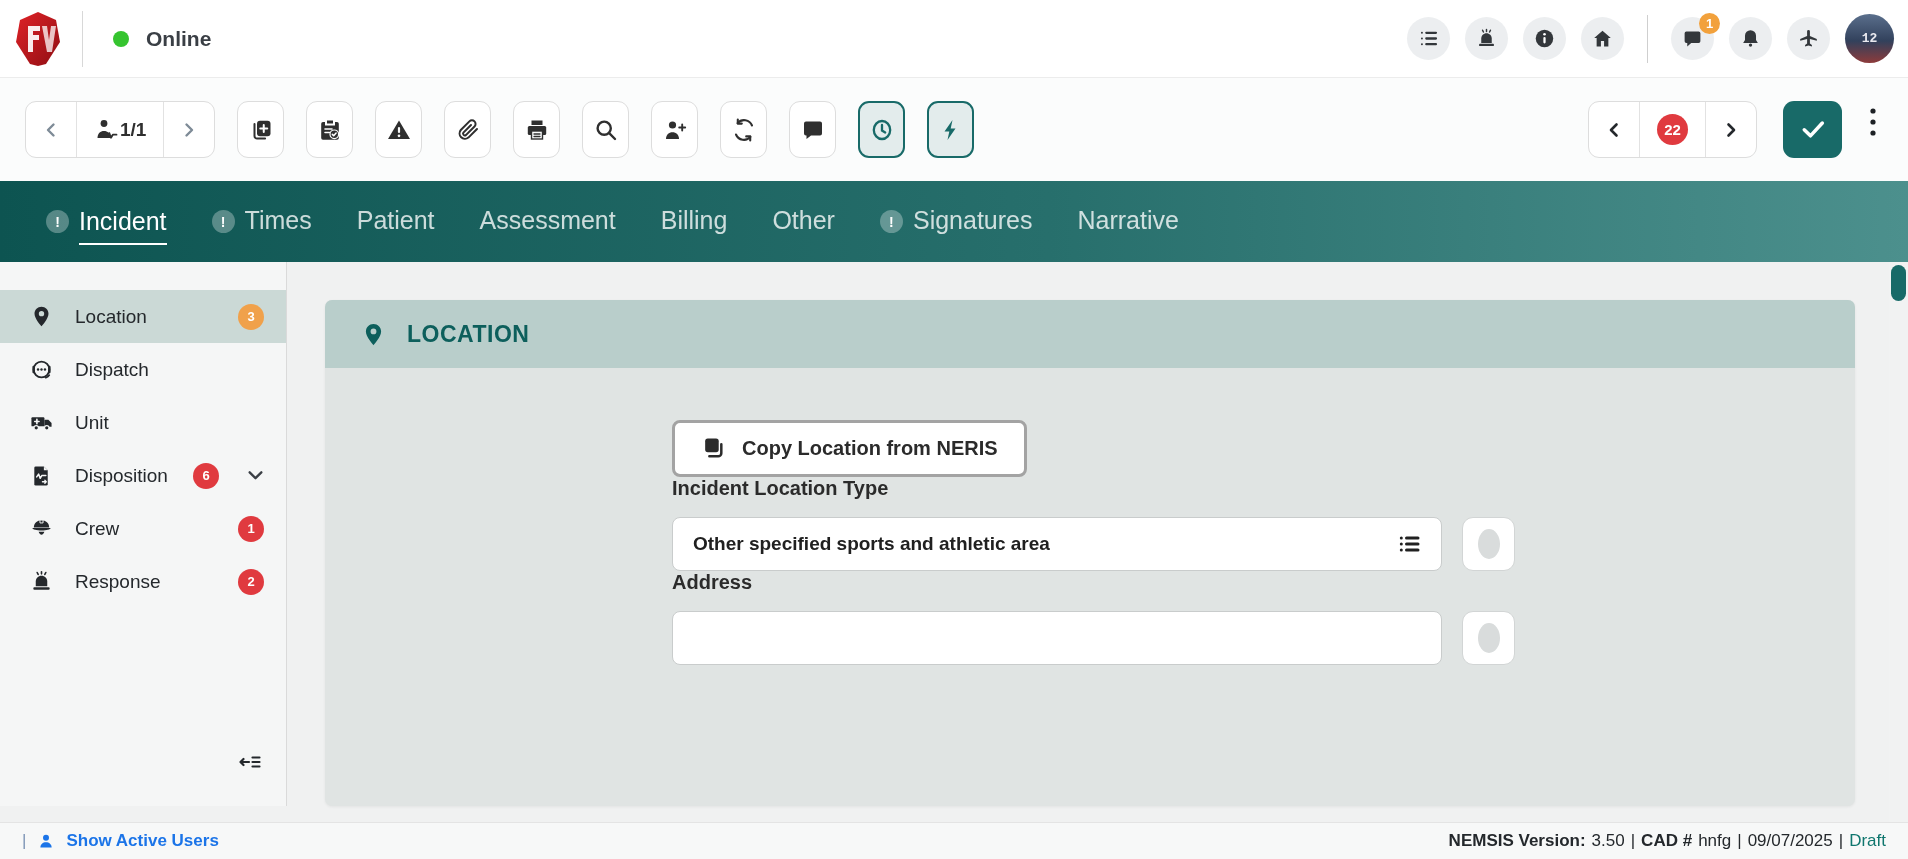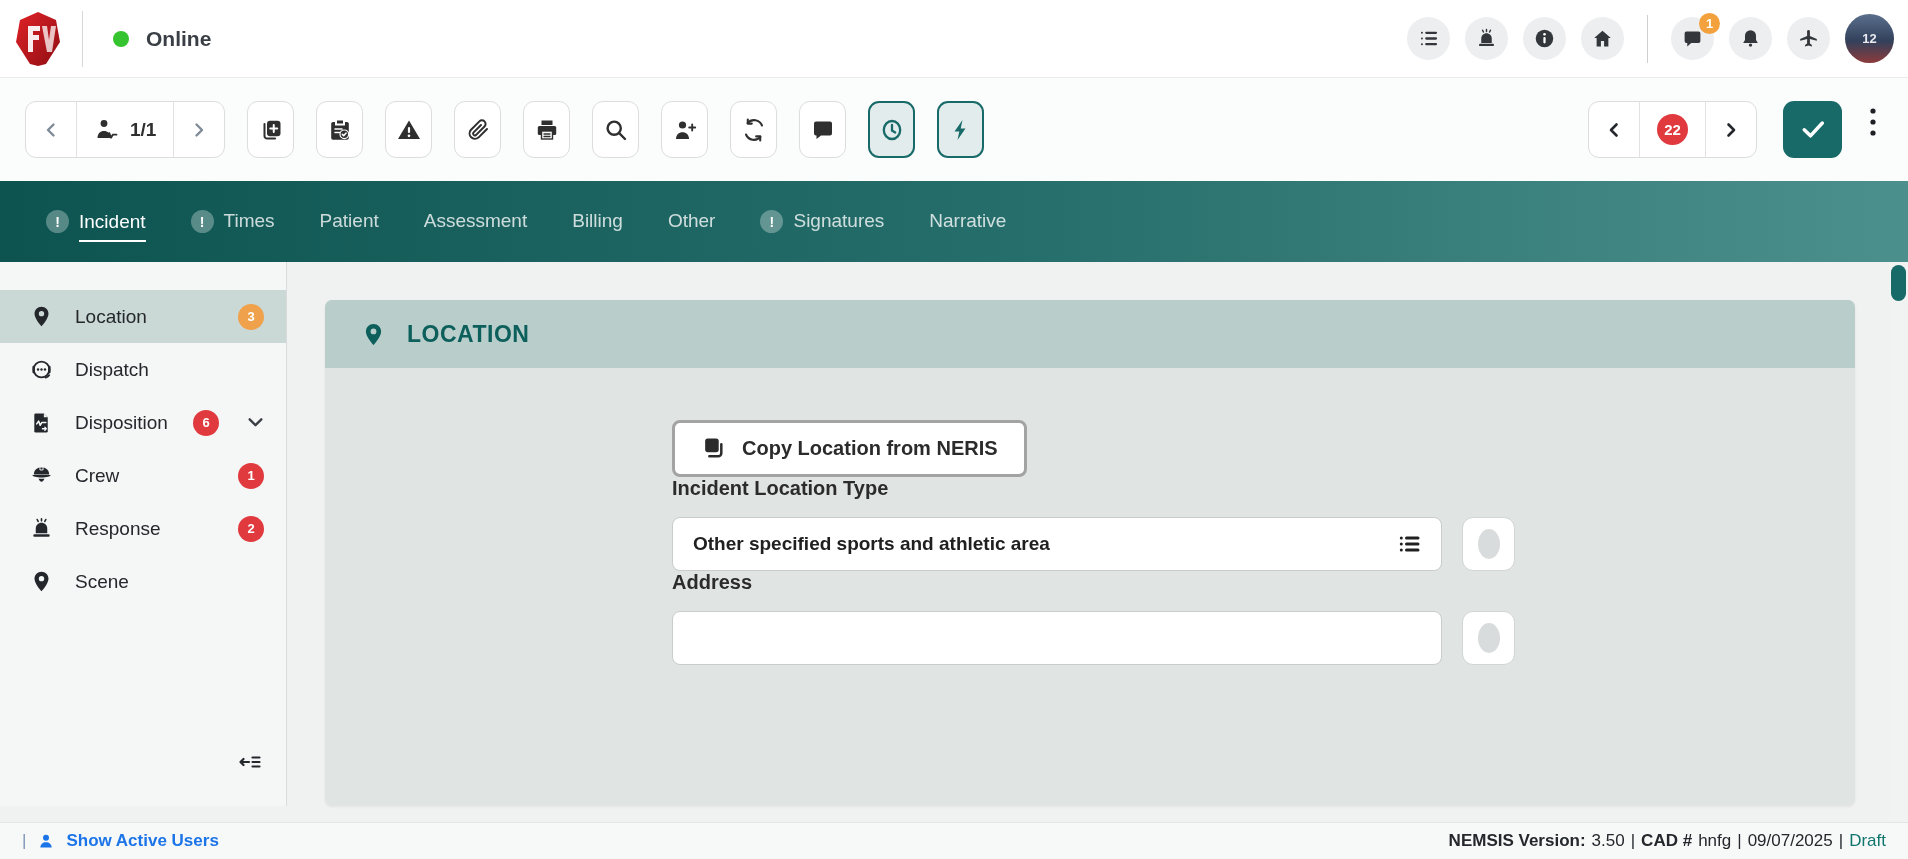--- a/index.html
+++ b/index.html
@@ -30,36 +30,36 @@
   .nav-icon-btn svg { width:21px; height:21px; }
   .nav-divider2 { width:1px; height:48px; background:#cfcfcf; margin:0 8px; }
   .nav-badge {
     position:absolute; top:-4px; right:-6px; min-width:21px; height:21px; border-radius:11px;
     background:#f2a13c; color:#fff; font-size:13px; font-weight:700;
     display:flex; align-items:center; justify-content:center; padding:0 5px;
   }
   .avatar {
     width:49px; height:49px; border-radius:50%; overflow:hidden; cursor:pointer; position:relative;
     background:linear-gradient(180deg,#5a6f8c 0%, #32415c 55%, #8d3b3b 100%);
-    display:flex; align-items:center; justify-content:center; border:none;
+    display:flex; align-items:center; justify-content:center; border:none;font-family:Liberation Mono, monospace;
   }
   .avatar span { color:#e9e9ef; font-size:13px; font-weight:700; }
 
   
   .toolbar {
     height:103px; background:#fbfcfc; display:flex; align-items:center; padding:0 25px;
   }
   .tb-group {
     display:flex; align-items:stretch; height:57px; background:#fff;
     border:1px solid #ddd; border-radius:11px; overflow:hidden;
   }
   .tb-seg { display:flex; align-items:center; justify-content:center; padding:0 17px; background:transparent; border:none; cursor:pointer; }
   .tb-seg + .tb-seg { border-left:1px solid #e2e2e2; }
   .tb-seg svg.chev { width:16px; height:16px; }
-  .tb-count { display:flex; align-items:center; gap:10px; font-size:19px; font-weight:600; color:#2f2f2f; }
+  .tb-count { display:flex; align-items:center; font-size:19px; font-weight:600; color:#2f2f2f; }
   .tb-btn {
     width:47px; height:57px; margin-left:22px; background:#fff; border:1px solid #ddd;
     border-radius:11px; display:flex; align-items:center; justify-content:center; cursor:pointer;
   }
   .tb-btn svg { width:24px; height:24px; }
   .tb-btn.active { background:#e3ecec; border:2px solid #186a68; }
   .tb-right { margin-left:auto; display:flex; align-items:flex-start; }
   .red-badge {
     min-width:31px; height:31px; border-radius:16px; background:#e03a3f; color:#fff;
     font-size:15px; font-weight:700; display:flex; align-items:center; justify-content:center; padding:0 6px;
@@ -73,21 +73,21 @@
   
   .tabbar {
     height:81px; background:linear-gradient(90deg,#0d5451 0%, #276f6c 55%, #4c908d 100%);
     display:flex; align-items:center; padding:0 46px; gap:45px;
   }
   .tab { display:flex; align-items:center; gap:10px; cursor:pointer; background:none; border:none; }
   .tab-alert {
     width:23px; height:23px; border-radius:50%; background:rgba(255,255,255,0.30);
     color:#fff; font-size:14px; font-weight:700; display:flex; align-items:center; justify-content:center;
   }
-  .tab-label { font-size:19px; color:rgba(255,255,255,0.78); padding-bottom:2px; }
+  .tab-label { font-size:25px; color:rgba(255,255,255,0.78); padding-bottom:2px; }
   .tab.active .tab-label { color:#fff; border-bottom:2px solid #fff; padding-bottom:7px; margin-bottom:-9px; }
 
   
   .content { display:flex; height:544px; }
   .sidebar {
     width:287px; background:#f5f6f6; border-right:1px solid #dadada;
     padding-top:28px; position:relative; flex-shrink:0;
   }
   .side-item {
     height:53px; display:flex; align-items:center; gap:22px; padding:0 22px 0 30px;
@@ -404,20 +404,30 @@
         <circle cx="12" cy="12" r="8.2" stroke="#24282c" stroke-width="2"></circle>
         <circle cx="8.4" cy="12" r="1.25" fill="#24282c"></circle>
           <circle cx="12" cy="12" r="1.25" fill="#24282c"></circle>
           <circle cx="15.6" cy="12" r="1.25" fill="#24282c"></circle>
         <path d="M3.8 9.5v5M20.2 9.5v5" stroke="#24282c" stroke-width="2.6" stroke-linecap="round"></path>
         <path d="M16.5 20.5c2-0.6 3-1.5 3.6-2.6" stroke="#24282c" stroke-width="1.8" stroke-linecap="round"></path>
       </svg>
       <span>Dispatch</span>
     </div>
 
+    <div class="side-item">
+      <svg viewBox="0 0 24 24">
+        <rect x="1.5" y="6.5" width="13.5" height="9.5" rx="1" fill="#24282c"></rect>
+        <path d="M15 9h4.2l3.3 3.5v4h-7.5z" fill="#24282c"></path>
+        <circle cx="6.5" cy="17.5" r="2.3" fill="#24282c" stroke="#f5f6f6" stroke-width="1.2"></circle>
+        <circle cx="17.5" cy="17.5" r="2.3" fill="#24282c" stroke="#f5f6f6" stroke-width="1.2"></circle>
+        <path d="M7.2 8.8v4.4M5 11h4.4" stroke="#f5f6f6" stroke-width="1.7" stroke-linecap="round"></path>
+      </svg>
+      <span>Unit</span>
+    </div>
 
     <div class="side-item">
       <svg viewBox="0 0 24 24">
         <path d="M6 2.5h8.5l4 4V21a1.5 1.5 0 0 1-1.5 1.5H6A1.5 1.5 0 0 1 4.5 21V4A1.5 1.5 0 0 1 6 2.5z" fill="#24282c"></path>
         <path d="M14.5 2.5v4h4z" fill="#f5f6f6"></path>
         <path d="M7 13.5l2-3 1.6 4.4 1.7-2.8h4.2" fill="none" stroke="#f5f6f6" stroke-width="1.6" stroke-linecap="round" stroke-linejoin="round"></path>
         <path d="M13 18.5h4m0 0-1.5-1.5M17 18.5 15.5 20" stroke="#f5f6f6" stroke-width="1.4" stroke-linecap="round" stroke-linejoin="round"></path>
       </svg>
       <span>Disposition</span>
       <span class="side-badge red">6</span>
@@ -440,26 +450,20 @@
     <div class="side-item">
       <svg viewBox="0 0 24 24">
         <path d="M12 6c-3.4 0-6 2.6-6 6v5h12v-5c0-3.4-2.6-6-6-6z" fill="#24282c"></path>
         <rect x="3.5" y="18" width="17" height="2.6" rx="1" fill="#24282c"></rect>
         <path d="M7.5 2.6l1 2M12 1.8v2.2M16.5 2.6l-1 2" stroke="#24282c" stroke-width="1.7" stroke-linecap="round"></path>
       </svg>
       <span>Response</span>
       <span class="side-badge red">2</span>
     </div>
 
-    <div class="side-item">
-      <svg viewBox="0 0 24 24">
-          <path d="M12 1.8C7.9 1.8 4.7 5 4.7 9.1c0 5.2 7.3 13.1 7.3 13.1s7.3-7.9 7.3-13.1C19.3 5 16.1 1.8 12 1.8zm0 10a2.8 2.8 0 1 1 0-5.6 2.8 2.8 0 0 1 0 5.6z" fill="#24282c"></path>
-        </svg>
-      <span>Scene</span>
-    </div>
 
     <button class="collapse-btn">
       <svg viewBox="0 0 24 24" fill="none" stroke="#24282c" stroke-width="2.2" stroke-linecap="round" stroke-linejoin="round">
         <path d="M11 12H2.5M5.5 9l-3 3 3 3"></path>
         <path d="M14.5 7.5h7M14.5 12h7M14.5 16.5h7"></path>
       </svg>
     </button>
   </aside>
 
   <main class="main">

